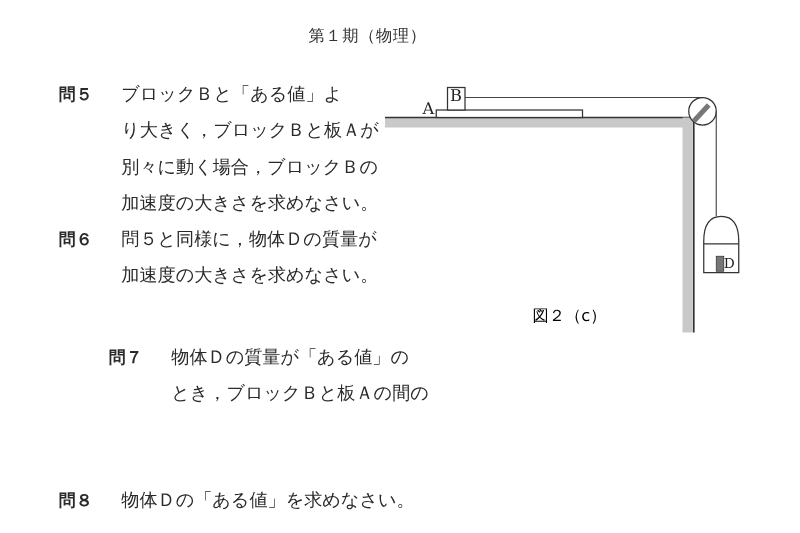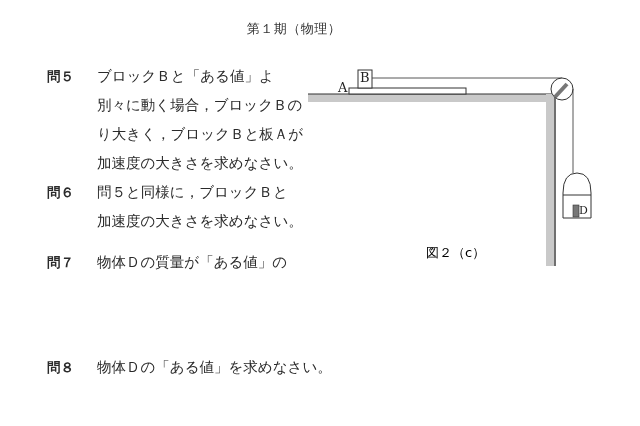--- a/index.html
+++ b/index.html
@@ -42,22 +42,22 @@
       width: 50px;
       font-family: "DejaVu Sans", "Liberation Sans", sans-serif;
       font-weight: bold;
       font-size: 13.5px;
     }
     .question .indent {
       padding-left: 50px;
     }
     #q5 { top: 62px; }
     #q6 { top: 178px; }
-    #q7 { top: 248px; }
-    #q8 { top: 353px; }
+    #q7 { top: 272px; margin-left: 40px; }
+    #q8 { top: 387px; }
 
     .figure {
       position: absolute;
       left: 0;
       top: 0;
       width: 640px;
       height: 426px;
       pointer-events: none;
     }
     .fig-caption {
@@ -75,32 +75,33 @@
       color: #222;
     }
   </style>
 </head>
 <body>
 
 <div class="header">第１期（物理）</div>
 
 <div class="question" id="q5">
   <span class="qline"><span class="qnum">問５</span><span>ブロックＢと「ある値」よ</span></span>
+  <span class="qline indent">り大きく，ブロックＢと板Ａが</span>
   <span class="qline indent">別々に動く場合，ブロックＢの</span>
-  <span class="qline indent">り大きく，ブロックＢと板Ａが</span>
   <span class="qline indent">加速度の大きさを求めなさい。</span>
 </div>
 
 <div class="question" id="q6">
-  <span class="qline"><span class="qnum">問６</span><span>問５と同様に，ブロックＢと</span></span>
+  <span class="qline"><span class="qnum">問６</span><span>問５と同様に，物体Ｄの質量が</span></span>
   <span class="qline indent">加速度の大きさを求めなさい。</span>
 </div>
 
 <div class="question" id="q7">
   <span class="qline"><span class="qnum">問７</span><span>物体Ｄの質量が「ある値」の</span></span>
+  <span class="qline indent">とき，ブロックＢと板Ａの間の</span>
 </div>
 
 <div class="question" id="q8">
   <span class="qline"><span class="qnum">問８</span><span>物体Ｄの「ある値」を求めなさい。</span></span>
 </div>
 
 <svg class="figure" width="640" height="426" viewBox="0 0 640 426" xmlns="http://www.w3.org/2000/svg">
 
   <rect x="308" y="94" width="245" height="8" fill="#c9c9c9"></rect>
   <line x1="308" y1="94" x2="554" y2="94" stroke="#333" stroke-width="1.2"></line>

